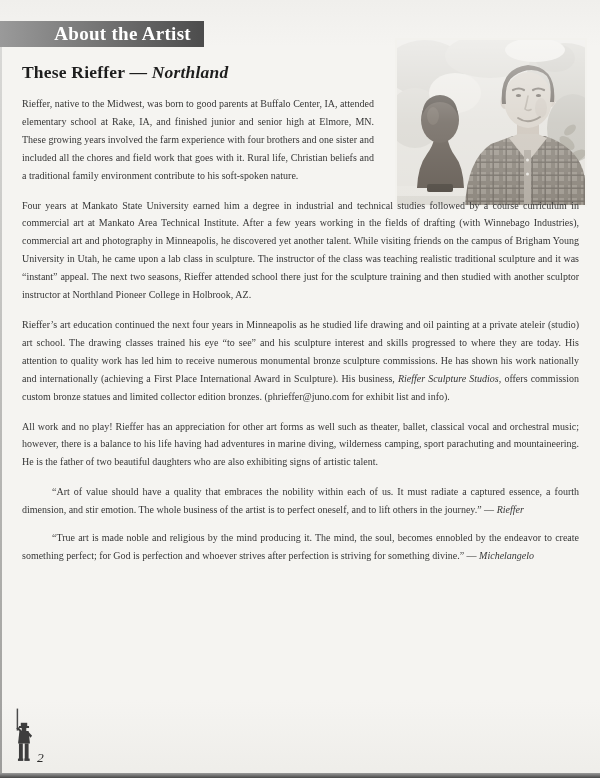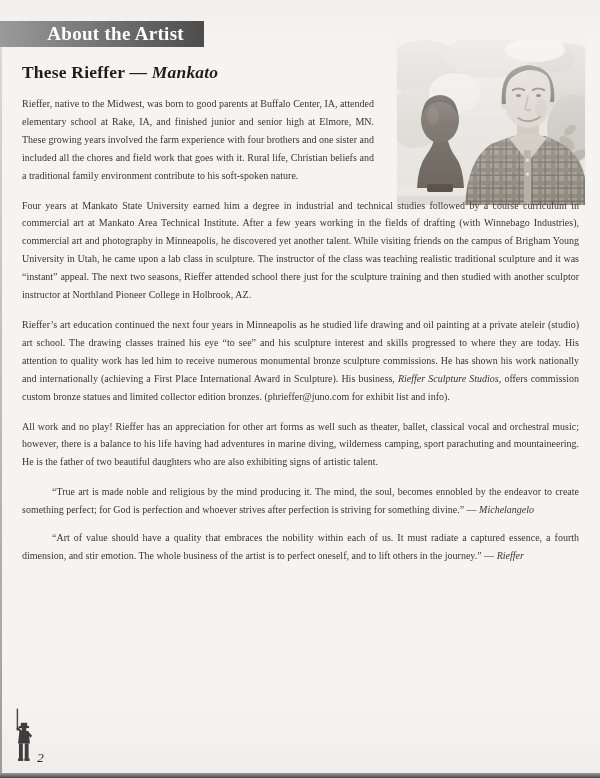--- a/index.html
+++ b/index.html
@@ -16,21 +16,21 @@
     opacity:.85;
   }
   .bottom-edge {
     position:absolute; left:0; right:0; bottom:0; height:5px;
     background:linear-gradient(180deg,#9b9b9b,#474747);
   }
   .header-bar {
     position:absolute; left:0; top:21px; width:204px; height:26px;
     background:linear-gradient(90deg,#9a9a9a 0%, #777777 45%, #4c4c4c 100%);
     display:flex; align-items:center; justify-content:flex-end;
-    padding-right:20px; box-sizing:border-box;
+    padding-right:13px; box-sizing:border-box;
   }
   .header-bar .hdr {
     color:#ffffff; font-weight:bold; font-size:19px; letter-spacing:.3px;
     white-space:nowrap;
   }
   .content {
     position:absolute; left:22px; right:21px; top:47px;
     color:#363636;
   }
   h1 {
@@ -130,33 +130,33 @@
         <ellipse cx="143.5" cy="57.5" rx="2.6" ry="1.6" fill="#6f6861"></ellipse>
         <path d="M133 58 Q131 68 130 71 Q133 73.5 136 71.5" stroke="#b6afa5" stroke-width="1.6" fill="none" stroke-linecap="round"></path>
         <path d="M123 80 Q133 87 145 79" stroke="#9b948b" stroke-width="1.8" fill="none" stroke-linecap="round"></path>
       </g>
       <rect width="192" height="169" fill="url(#wash)"></rect>
       <rect x="1" y="1" width="190" height="167" fill="none" stroke="#f3f2ee" stroke-width="2"></rect>
     </svg>
   </div>
 
   <div class="content">
-    <h1><span>These Rieffer —</span> <em>Mankato</em></h1>
+    <h1><span>These Rieffer —</span> <em>Northland</em></h1>
 
     <p class="narrow">Rieffer, native to the Midwest, was born to good parents at Buffalo Center, IA, attended elementary school at Rake, IA, and finished junior and senior high at Elmore, MN. These growing years involved the farm experience with four brothers and one sister and included all the chores and field work that goes with it. Rural life, Christian beliefs and a traditional family environment contribute to his soft-spoken nature.</p>
 
     <p>Four years at Mankato State University earned him a degree in industrial and technical studies followed by a course curriculum in commercial art at Mankato Area Technical Institute. After a few years working in the fields of drafting (with Winnebago Industries), commercial art and photography in Minneapolis, he discovered yet another talent. While visiting friends on the campus of Brigham Young University in Utah, he came upon a lab class in sculpture. The instructor of the class was teaching realistic traditional sculpture and it was “instant” appeal. The next two seasons, Rieffer attended school there just for the sculpture training and then studied with another sculptor instructor at Northland Pioneer College in Holbrook, AZ.</p>
 
     <p><span>Rieffer’s art education continued the next four years in Minneapolis as he studied life drawing and oil painting at a private ateleir (studio) art school. The drawing classes trained his eye “to see” and his sculpture interest and skills progressed to where they are today. His attention to quality work has led him to receive numerous monumental bronze sculpture commissions. He has shown his work nationally and internationally (achieving a First Place International Award in Sculpture). His business, </span><em class="biz">Rieffer Sculpture Studios</em><span>, offers commission custom bronze statues and limited collector edition bronzes. (phrieffer@juno.com for exhibit list and info).</span></p>
 
     <p>All work and no play! Rieffer has an appreciation for other art forms as well such as theater, ballet, classical vocal and orchestral music; however, there is a balance to his life having had adventures in marine diving, wilderness camping, sport parachuting and mountaineering. He is the father of two beautiful daughters who are also exhibiting signs of artistic talent.</p>
 
+    <p class="quote"><span>“Art of value should have a quality that embraces the nobility within each of us. It must radiate a captured essence, a fourth dimension, and stir emotion. The whole business of the artist is to perfect oneself, and to lift others in the journey.” — </span><em class="attr">Rieffer</em></p>
+
     <p class="quote"><span>“True art is made noble and religious by the mind producing it. The mind, the soul, becomes ennobled by the endeavor to create something perfect; for God is perfection and whoever strives after perfection is striving for something divine.” — </span><em class="attr">Michelangelo</em></p>
-
-    <p class="quote"><span>“Art of value should have a quality that embraces the nobility within each of us. It must radiate a captured essence, a fourth dimension, and stir emotion. The whole business of the artist is to perfect oneself, and to lift others in the journey.” — </span><em class="attr">Rieffer</em></p>
   </div>
 
   <div class="footer">
     <svg width="22" height="60" viewBox="0 0 24 62">
       <rect x="4" y="0" width="1.6" height="24" fill="#4a4a4a"></rect>
       <g fill="#3d3d3d">
         <rect x="6.5" y="19" width="11" height="2.2"></rect>
         <rect x="8.5" y="15.5" width="7" height="4"></rect>
         <rect x="9.5" y="21" width="5" height="3.5"></rect>
         <path d="M7 24.5 L17 24.5 L18.5 38 L5.5 38 Z"></path>

